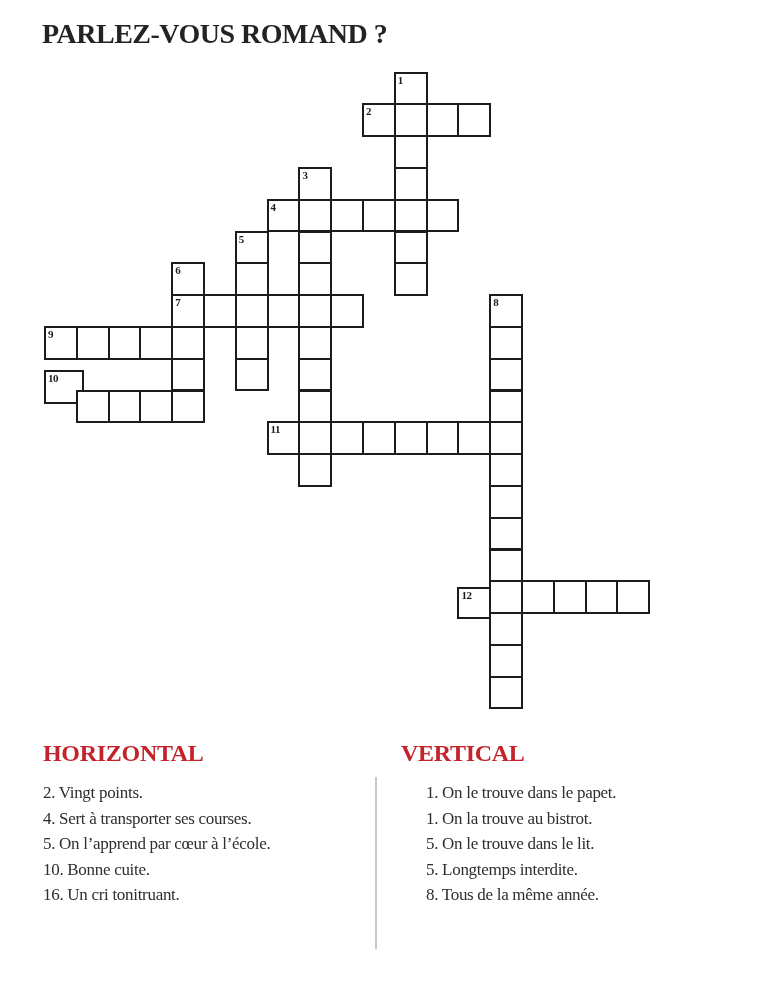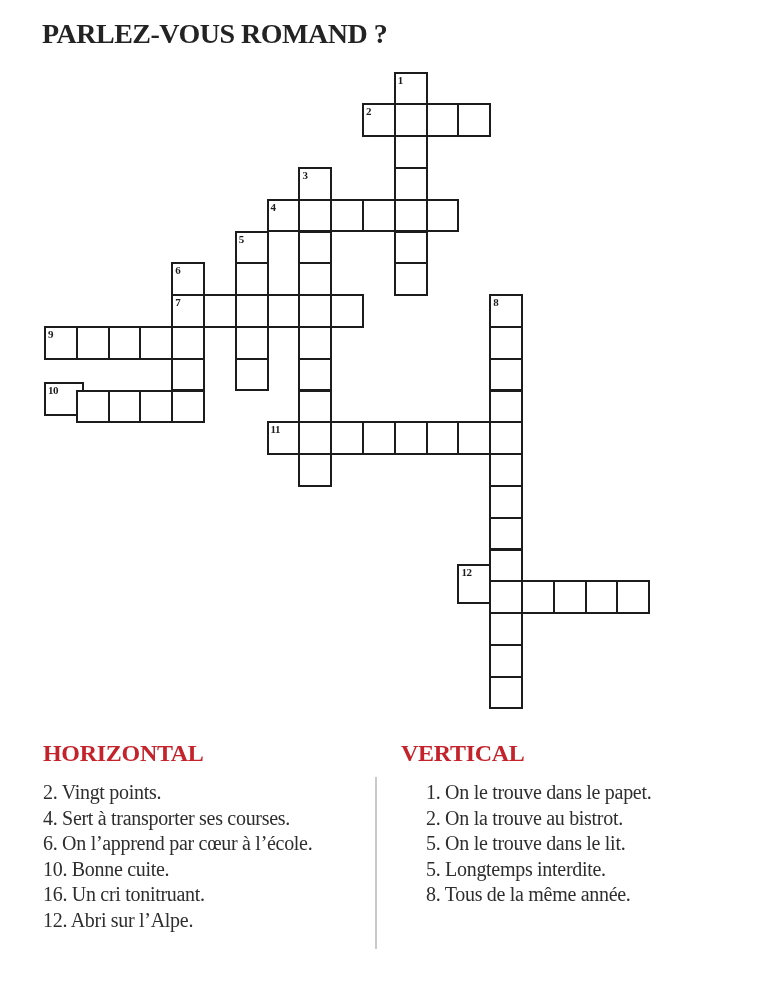--- a/index.html
+++ b/index.html
@@ -51,21 +51,21 @@
     line-height: 24px;
     font-weight: bold;
     letter-spacing: -0.3px;
     color: var(--red);
     white-space: nowrap;
   }
   .heading-horizontal { left: 43px; top: 741px; }
   .heading-vertical { left: 401px; top: 741px; text-align: center; }
   .clue-list {
     position: absolute;
-    font-size: 20px;
+    font-size: 17px;
     line-height: 25.6px;
     letter-spacing: -0.3px;
     color: var(--text);
     white-space: nowrap;
   }
   .list-horizontal { left: 43px; top: 780px; }
   .list-vertical { left: 401px; top: 780px; margin-left: 25px; }
   .divider {
     position: absolute;
     left: 375px;
@@ -147,56 +147,55 @@
       <div class="cell" style="left: 489.2px; top: 580.3px; width: 33.8px; height: 33.8px; border-width: 2px;"></div>
       <div class="cell" style="left: 489.2px; top: 612.1px; width: 33.8px; height: 33.8px; border-width: 2px;"></div>
       <div class="cell" style="left: 489.2px; top: 643.9px; width: 33.8px; height: 33.8px; border-width: 2px;"></div>
       <div class="cell" style="left: 489.2px; top: 675.7px; width: 33.8px; height: 33.8px; border-width: 2px;"></div>
       <div class="cell" style="left: 44px; top: 325.9px; width: 33.8px; height: 33.8px; border-width: 2px;">
         <span class="cell-label">9</span>
       </div>
       <div class="cell" style="left: 75.8px; top: 325.9px; width: 33.8px; height: 33.8px; border-width: 2px;"></div>
       <div class="cell" style="left: 107.6px; top: 325.9px; width: 33.8px; height: 33.8px; border-width: 2px;"></div>
       <div class="cell" style="left: 139.4px; top: 325.9px; width: 33.8px; height: 33.8px; border-width: 2px;"></div>
-      <div class="cell" style="left: 44px; top: 382px; width: 40px; height: 33.8px; border-width: 2px;">
+      <div class="cell" style="left: 44px; top: 370px; width: 40px; height: 33.8px; border-width: 2px;">
         <span class="cell-label">10</span>
       </div>
       <div class="cell" style="left: 75.8px; top: 389.5px; width: 33.8px; height: 33.8px; border-width: 2px;"></div>
       <div class="cell" style="left: 107.6px; top: 389.5px; width: 33.8px; height: 33.8px; border-width: 2px;"></div>
       <div class="cell" style="left: 139.4px; top: 389.5px; width: 33.8px; height: 33.8px; border-width: 2px;"></div>
       <div class="cell" style="left: 266.6px; top: 421.3px; width: 33.8px; height: 33.8px; border-width: 2px;">
         <span class="cell-label">11</span>
       </div>
       <div class="cell" style="left: 330.2px; top: 421.3px; width: 33.8px; height: 33.8px; border-width: 2px;"></div>
       <div class="cell" style="left: 362px; top: 421.3px; width: 33.8px; height: 33.8px; border-width: 2px;"></div>
       <div class="cell" style="left: 393.8px; top: 421.3px; width: 33.8px; height: 33.8px; border-width: 2px;"></div>
       <div class="cell" style="left: 425.6px; top: 421.3px; width: 33.8px; height: 33.8px; border-width: 2px;"></div>
       <div class="cell" style="left: 457.4px; top: 421.3px; width: 33.8px; height: 33.8px; border-width: 2px;"></div>
-      <div class="cell" style="left: 457.4px; top: 564px; width: 33.8px; height: 40px; border-width: 2px;">
+      <div class="cell" style="left: 457.4px; top: 587px; width: 33.8px; height: 32px; border-width: 2px;">
         <span class="cell-label">12</span>
       </div>
       <div class="cell" style="left: 521px; top: 580.3px; width: 33.8px; height: 33.8px; border-width: 2px;"></div>
       <div class="cell" style="left: 552.8px; top: 580.3px; width: 33.8px; height: 33.8px; border-width: 2px;"></div>
       <div class="cell" style="left: 584.6px; top: 580.3px; width: 33.8px; height: 33.8px; border-width: 2px;"></div>
       <div class="cell" style="left: 616.4px; top: 580.3px; width: 33.8px; height: 33.8px; border-width: 2px;"></div>
     </div>
 
   <h2 class="clue-heading heading-horizontal">HORIZONTAL</h2>
   <div class="clue-list list-horizontal">
       <div>2. Vingt points.</div>
       <div>4. Sert à transporter ses courses.</div>
-      <div>6. On l’apprend par cœur à l’école.</div>
+      <div>5. On l’apprend par cœur à l’école.</div>
       <div>10. Bonne cuite.</div>
       <div>16. Un cri tonitruant.</div>
-      <div>12. Abri sur l’Alpe.</div>
     </div>
 
   <h2 class="clue-heading heading-vertical">VERTICAL</h2>
   <div class="clue-list list-vertical">
       <div>1. On le trouve dans le papet.</div>
-      <div>2. On la trouve au bistrot.</div>
+      <div>1. On la trouve au bistrot.</div>
       <div>5. On le trouve dans le lit.</div>
       <div>5. Longtemps interdite.</div>
       <div>8. Tous de la même année.</div>
     </div>
 
   <div class="divider"></div>
 </div>
 
 </body></html>

